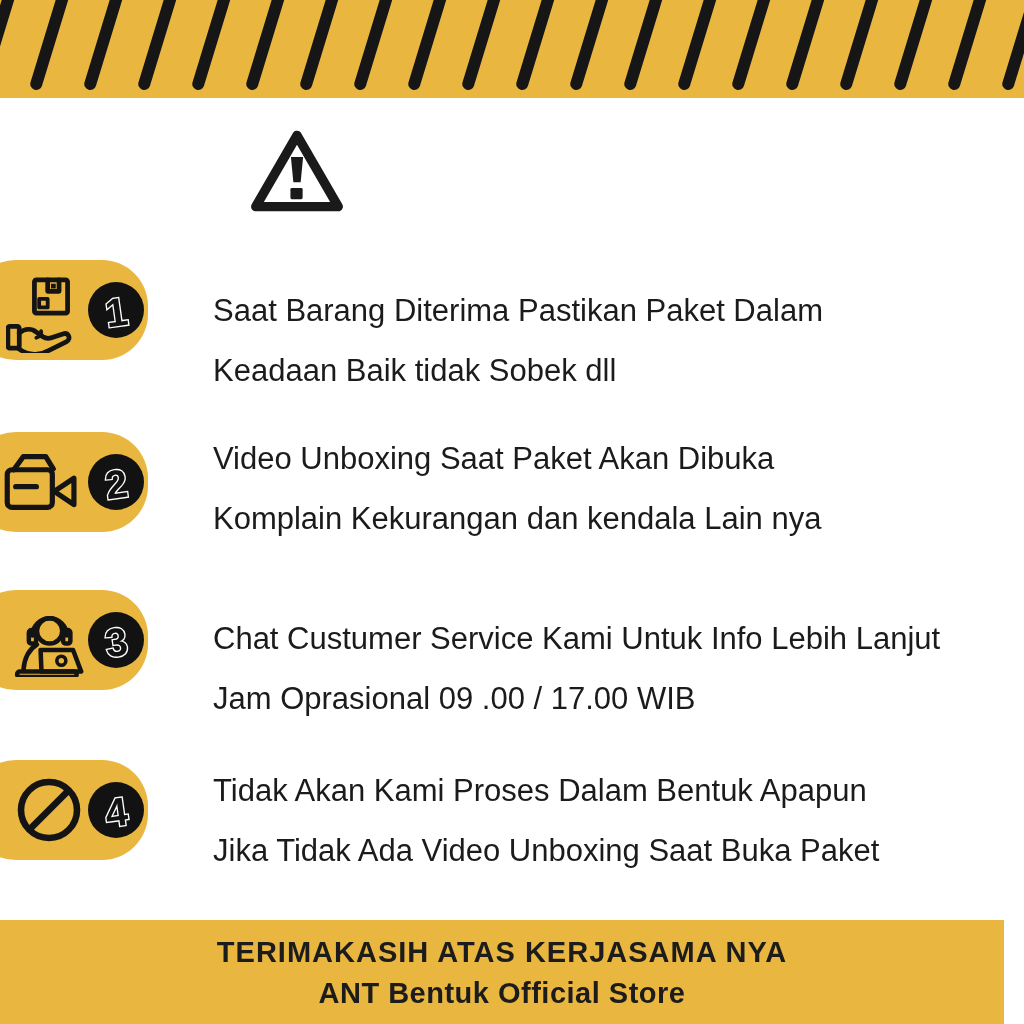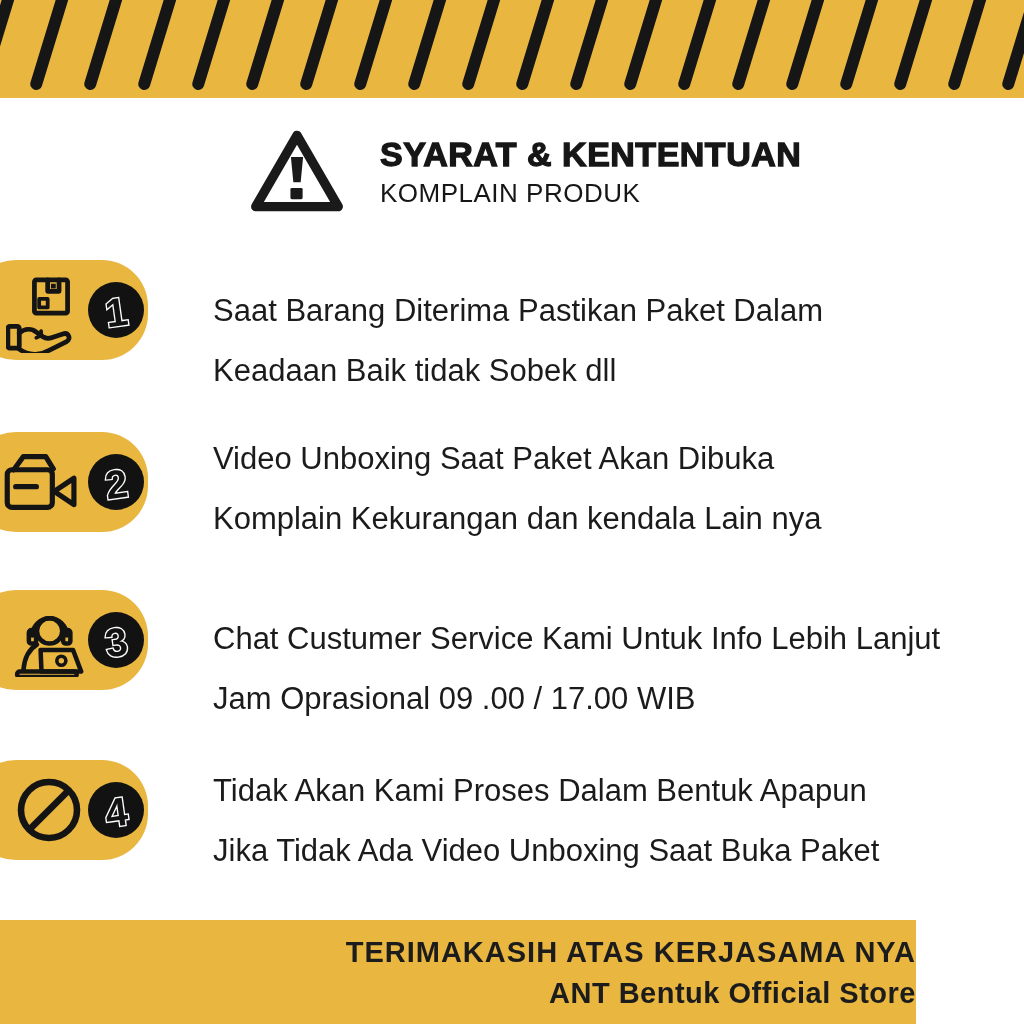--- a/index.html
+++ b/index.html
@@ -35,22 +35,22 @@
   .tab{
     position:absolute;left:-30px;width:178px;height:100px;
     background:var(--yellow,#E9B640);border-radius:46px;
   }
   .tab svg.line-icon{position:absolute;}
   .badge{position:absolute;right:3px;top:21px;}
   .lines{position:absolute;left:195px;font-size:31px;line-height:42px;white-space:nowrap;}
   .lines p{margin:18px;}
   
   .footer{
-    position:absolute;left:0;top:920px;width:916px;height:104px;
-    background:var(--yellow,#E9B640);text-align:right;color:#1c1c1c;
+    position:absolute;left:0;top:920px;width:1004px;height:104px;
+    background:var(--yellow,#E9B640);text-align:center;color:#1c1c1c;
   }
   .footer-line1{margin:16px 0 0 0;font-size:29px;font-weight:bold;letter-spacing:1px;}
   .footer-line2{margin:8px 0 0 0;font-size:29px;font-weight:bold;letter-spacing:.5px;}
   .icon-stroke{fill:none;stroke:#141414;stroke-linecap:round;stroke-linejoin:round;}
 </style>
 </head>
 <body>
 
 <div class="page" style="--yellow: #E9B640; --ink: #161616; --text: #1b1b1b; --bg: #ffffff;">
 
@@ -75,22 +75,20 @@
       <div class="stripe" style="left: 908px;"></div>
       <div class="stripe" style="left: 962px;"></div>
       <div class="stripe" style="left: 1016px;"></div>
     </div>
 
   <svg class="warn-icon" width="98" height="90" viewBox="0 0 104 96">
     <path d="M52 10 L96 86 H8 Z" fill="none" stroke="#1a1a1a" stroke-width="10" stroke-linejoin="round"></path>
     <path d="M45.5 33 h13 l-2.6 27 h-7.8 Z" fill="#1a1a1a"></path>
     <rect x="45" y="66" width="13" height="12" rx="1.5" fill="#1a1a1a"></rect>
   </svg>
-  <div class="title">SYARAT &amp; KENTENTUAN</div>
-  <div class="subtitle">KOMPLAIN PRODUK</div>
 
   <section>
     <div class="tab" style="top:260px;">
       <svg class="line-icon" style="left:36px;top:17px;" width="72" height="76" viewBox="0 0 76 80">
         <g class="icon-stroke" stroke-width="5">
           <rect x="30" y="3" width="35" height="35" rx="2"></rect>
           <path d="M44 3 v12 M56 3 v12 M44 15 h12"></path>
           <rect x="35" y="23" width="9" height="9" stroke-width="4"></rect>
           <rect x="2" y="52" width="12" height="23" rx="2"></rect>
           <path d="M14 59 c6 -5 13 -5 18 -1 l7 5 c3 2 6 2 9 1 l12 -4 c6 -2 9 5 4 8 L44 78 c-8 5 -20 5 -30 -2"></path>

